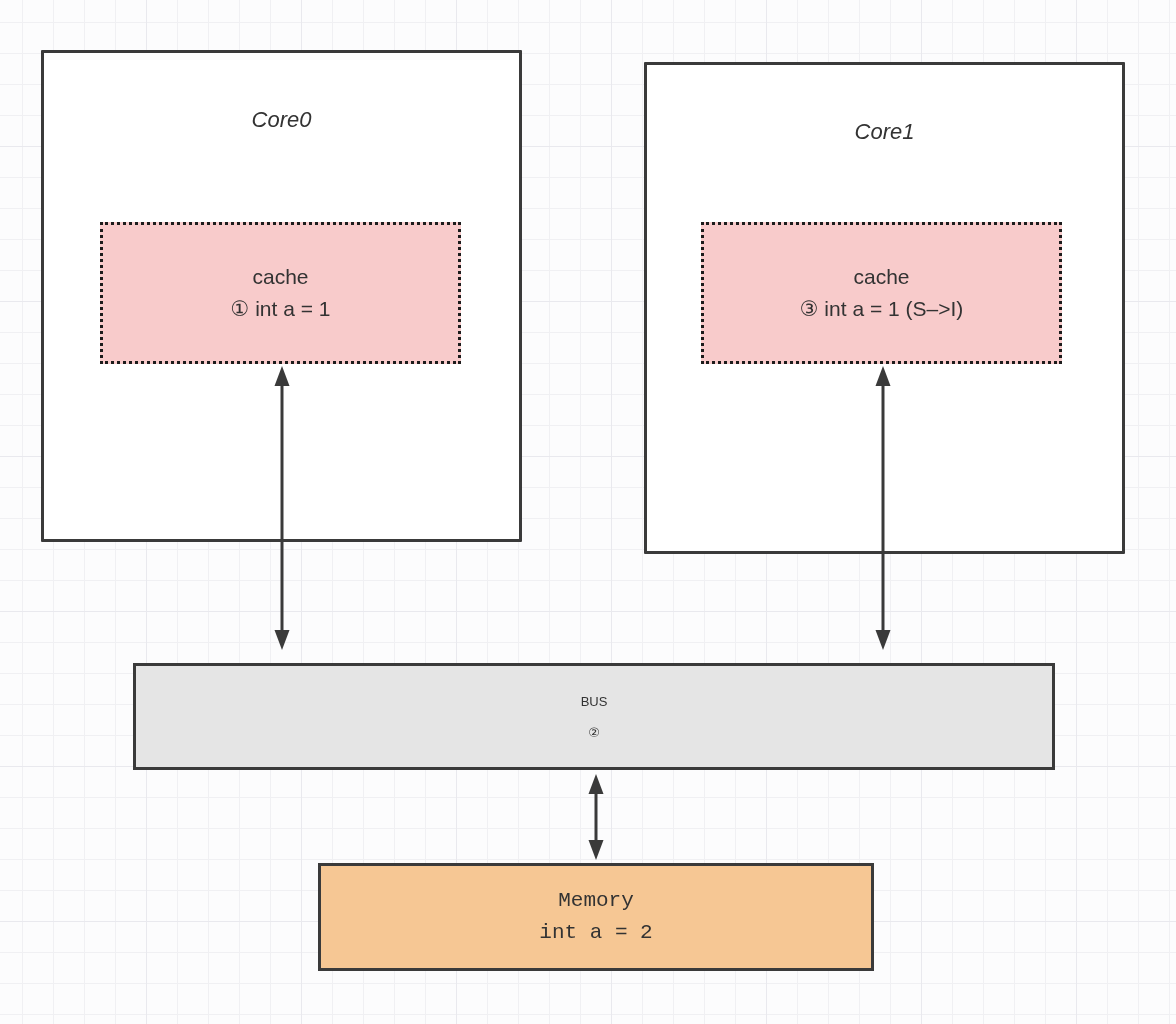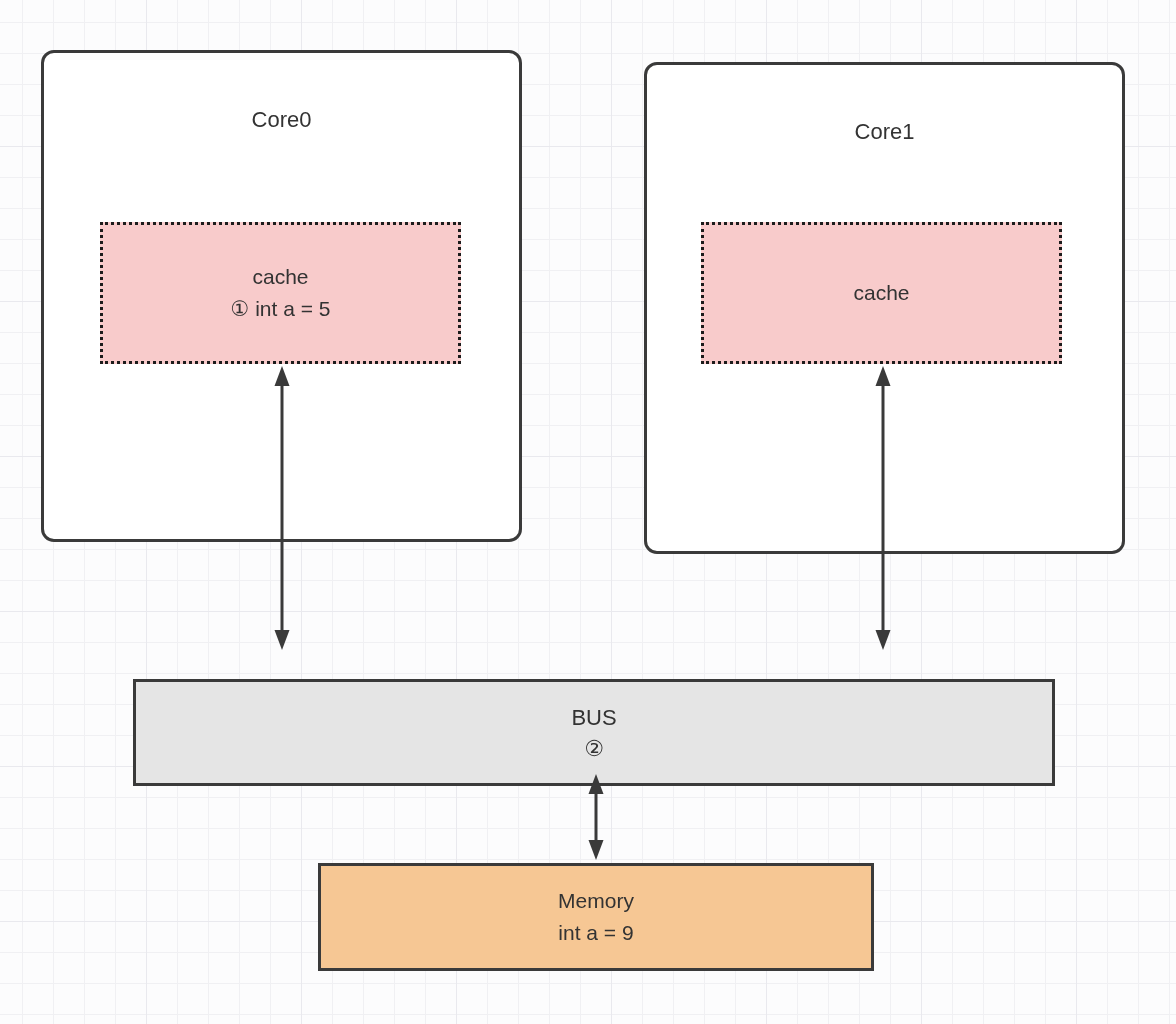--- a/index.html
+++ b/index.html
@@ -36,46 +36,47 @@
     box-sizing:border-box;
     display:flex;
     flex-direction:column;
     align-items:center;
     justify-content:center;
     text-align:center;
   }
   .core-box{
     background:#ffffff;
     border:3px solid var(--border-color);
-    border-radius:13px;
+    border-radius:1px;
     justify-content:flex-start;
+    font-style:italic;
   }
   .core-title{
     margin-top:54px;
     font-size:22px;
     line-height:26px;
   }
   .cache-box{
     background:var(--cache-fill);
     border:3px dotted #1c1c1c;
     font-size:21px;
     line-height:32px;
   }
   .bus-box{
     background:var(--bus-fill);
     border:3px solid var(--border-color);
-    font-size:22px;
+    font-size:13px;
     line-height:31px;
-    margin-top:16px;
   }
   .memory-box{
     background:var(--memory-fill);
     border:3px solid var(--border-color);
     font-size:21px;
     line-height:32px;
+    font-family:Liberation Mono, monospace;
   }
   .line{display:block;}
   #core0{left:41px;top:50px;width:481px;height:492px;}
   #core1{left:644px;top:50px;width:481px;height:492px;margin-top:12px;}
   #cache0{left:100px;top:222px;width:361px;height:142px;}
   #cache1{left:701px;top:222px;width:361px;height:142px;}
   #bus{left:133px;top:663px;width:922px;height:107px;}
   #memory{left:318px;top:863px;width:556px;height:108px;}
   svg.arrow-layer{
     position:absolute;
@@ -92,35 +93,36 @@
   <div id="core0" class="node core-box">
     <div class="core-title">Core0</div>
   </div>
 
   <div id="core1" class="node core-box">
     <div class="core-title">Core1</div>
   </div>
 
   <div id="cache0" class="node cache-box">
     <span class="line">cache</span>
-    <span class="line">① int a = 5</span>
+    <span class="line">① int a = 1</span>
   </div>
 
   <div id="cache1" class="node cache-box">
     <span class="line">cache</span>
+    <span class="line">③ int a = 1 (S–&gt;I)</span>
   </div>
 
   <div id="bus" class="node bus-box">
     <span class="line">BUS</span>
     <span class="line">②</span>
   </div>
 
   <div id="memory" class="node memory-box">
     <span class="line">Memory</span>
-    <span class="line">int a = 9</span>
+    <span class="line">int a = 2</span>
   </div>
 
   <svg class="arrow-layer" viewBox="0 0 1176 1024" xmlns="http://www.w3.org/2000/svg">
 
     <g stroke="#3a3a3a" fill="#3a3a3a">
       <line x1="282" y1="382" x2="282" y2="636" stroke-width="3"></line>
       <polygon points="282,366 274.5,386 289.5,386" stroke="none"></polygon>
       <polygon points="282,650 274.5,630 289.5,630" stroke="none"></polygon>
     </g>
 

